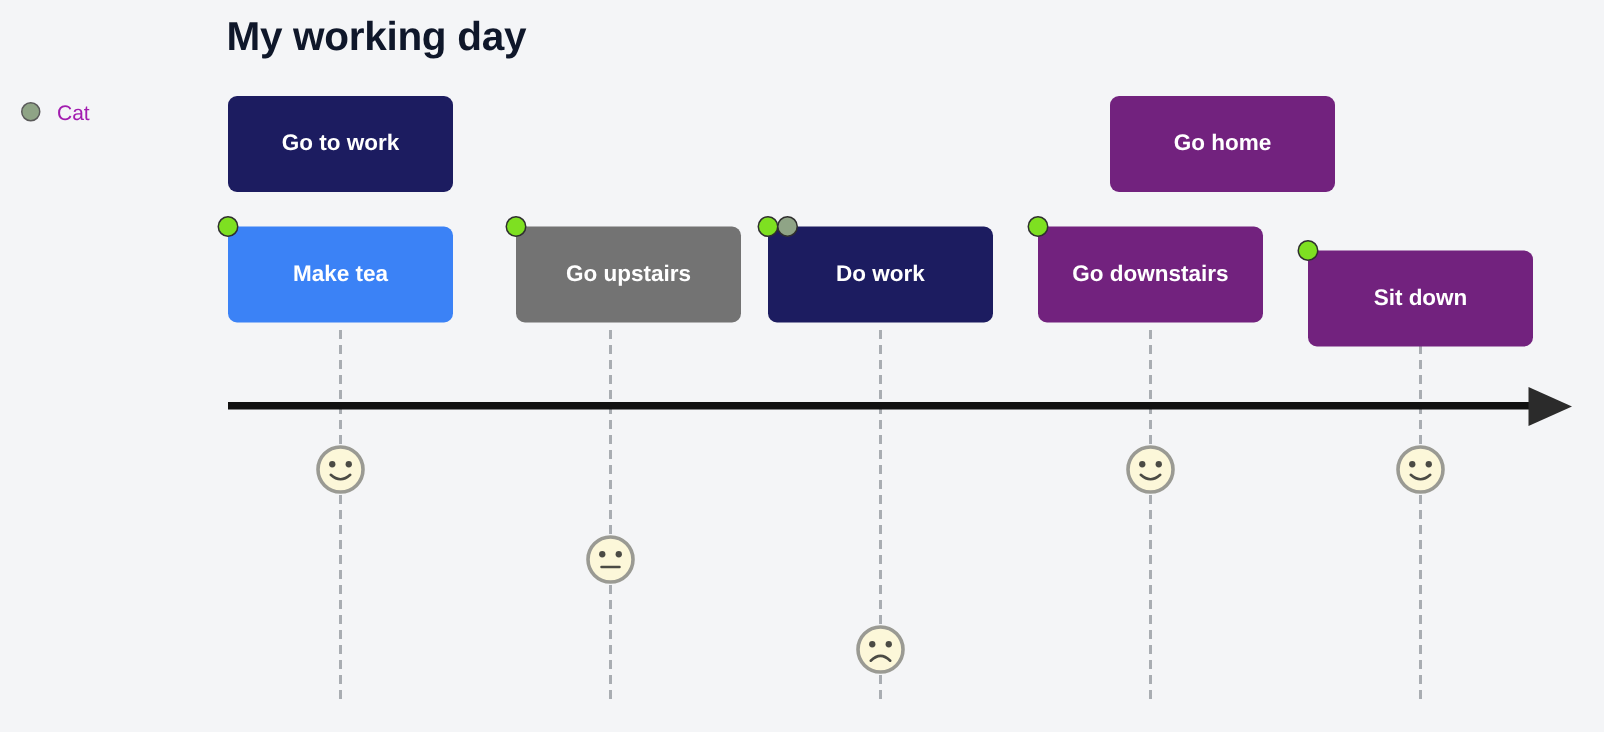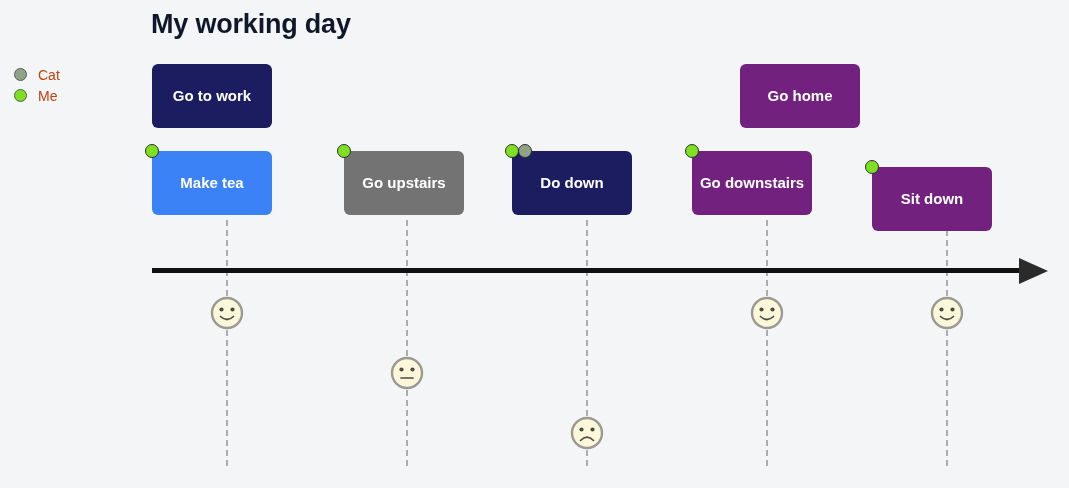--- a/index.html
+++ b/index.html
@@ -48,28 +48,28 @@
     width: 13px;
     height: 13px;
     border-radius: 50%;
     border: 1px solid #5a5a5a;
     box-sizing: border-box;
     flex: 0 0 auto;
   }
   .legend-label {
     margin-left: 11px;
     font-size: 14px;
-    color: #c2410c;
+    color: #a21caf;
     line-height: 1;
   }
 
   
   .block {
     position: absolute;
-    width: 120px;
+    width: 150px;
     height: 64px;
     border-radius: 6px;
     display: flex;
     align-items: center;
     justify-content: center;
     box-sizing: border-box;
   }
   .block-label {
     color: #ffffff;
     font-size: 15px;
@@ -132,24 +132,20 @@
 
 <div id="stage">
 
   <div class="title">My working day</div>
 
   <div class="legend">
     <div class="legend-row">
       <span class="legend-swatch" style="background: rgb(143, 164, 134);"></span>
       <span class="legend-label">Cat</span>
     </div>
-    <div class="legend-row">
-      <span class="legend-swatch" style="background: rgb(126, 224, 33);"></span>
-      <span class="legend-label">Me</span>
-    </div>
   </div>
 
   <div id="guides">
       <div class="guide" style="left: 226px;"></div>
       <div class="guide" style="left: 406px;"></div>
       <div class="guide" style="left: 586px;"></div>
       <div class="guide" style="left: 766px;"></div>
       <div class="guide" style="left: 946px;"></div>
     </div>
 
@@ -162,21 +158,21 @@
       </div>
       <div class="block" style="left: 152px; top: 151px; background: #3b82f6;">
         <div class="block-label">Make tea</div>
         <span class="marker me" style="background: rgb(126, 224, 33);"></span>
       </div>
       <div class="block" style="left: 344px; top: 151px; background: #737373;">
         <div class="block-label">Go upstairs</div>
         <span class="marker me" style="background: rgb(126, 224, 33);"></span>
       </div>
       <div class="block" style="left: 512px; top: 151px; background: rgb(28, 28, 96);">
-        <div class="block-label">Do down</div>
+        <div class="block-label">Do work</div>
         <span class="marker me" style="background: rgb(126, 224, 33);"></span>
         <span class="marker cat" style="background: rgb(143, 164, 134);"></span>
       </div>
       <div class="block" style="left: 692px; top: 151px; background: rgb(114, 34, 126);">
         <div class="block-label">Go downstairs</div>
         <span class="marker me" style="background: rgb(126, 224, 33);"></span>
       </div>
       <div class="block" style="left: 872px; top: 151px; background: rgb(114, 34, 126); margin-top: 16px;">
         <div class="block-label">Sit down</div>
         <span class="marker me" style="background: rgb(126, 224, 33);"></span>

